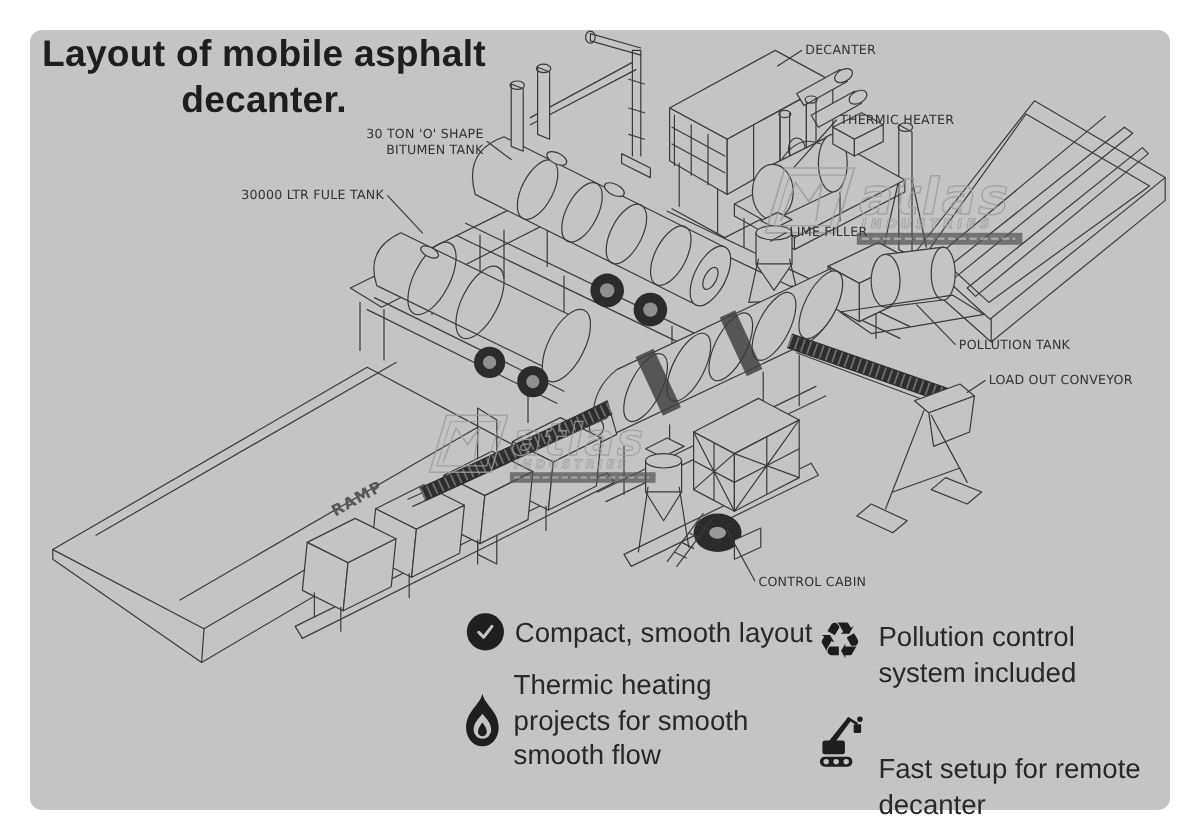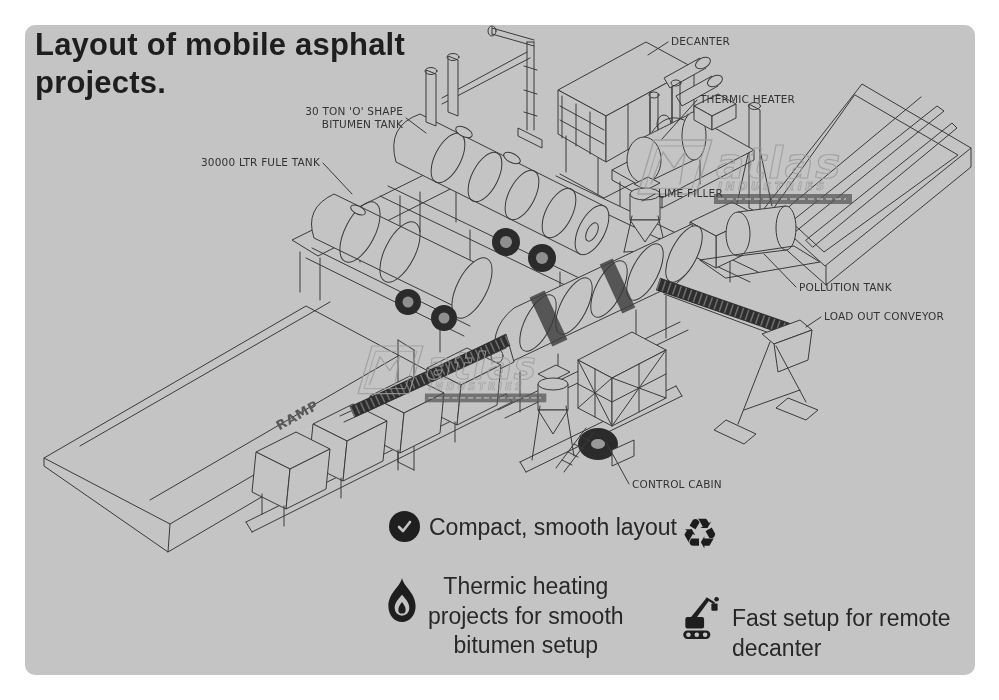--- a/index.html
+++ b/index.html
@@ -6,21 +6,21 @@
   .stage{position:relative;width:999px;height:700px;background:#ffffff;overflow:hidden;
          font-family:"Liberation Sans",sans-serif;}
   svg.art{position:absolute;left:0;top:0;}
   .ln{stroke:#3a3a3a;stroke-width:1;fill:none;stroke-linejoin:round;stroke-linecap:round;}
   .fl{stroke:#3a3a3a;stroke-width:1;fill:#c4c4c4;stroke-linejoin:round;}
   .dk{fill:#2b2b2b;stroke:none;}
   .cadlbl{font-family:"DejaVu Sans",sans-serif;font-size:10.5px;fill:#333;letter-spacing:.2px;}
   .wmtxt{font-family:"DejaVu Sans",sans-serif;font-style:italic;font-weight:bold;
          fill:none;stroke:#9d9d9d;stroke-width:1.2;}
   .title{position:absolute;left:35px;top:26px;font-size:31px;line-height:38px;
-         font-weight:600;color:#1e1e1e;letter-spacing:.2px;}
+         font-weight:600;color:#1e1e1e;letter-spacing:.2px;text-align:center;}
   .feat-text{position:absolute;font-size:23px;line-height:29.5px;color:#282828;}
   .icon-circle{position:absolute;width:31px;height:31px;border-radius:50%;background:#1f1f1f;
                display:flex;align-items:center;justify-content:center;}
   .icon-abs{position:absolute;}
   .recycle{font-family:"DejaVu Sans",sans-serif;font-size:42px;line-height:44px;color:#1c1c1c;}
 </style>
 </head>
 <body>
 
 <div class="stage">
@@ -275,60 +275,64 @@
     </g>
     <g>
       <path class="ln" stroke-width="0.9" d="M629,484 L606,442"></path>
       <text class="cadlbl" x="632" y="488">CONTROL CABIN</text>
     </g>
   </g>
 </svg>
 
   <div class="title">
     <div>Layout of mobile asphalt</div>
-    <div>projects.</div>
+    <div>decanter.</div>
   </div>
 
   <div class="icon-circle" style="left:389px;top:511px;">
     <svg width="19" height="19" viewBox="0 0 19 19">
         <polyline points="4,10 8,14 15,5" fill="none" stroke="#c4c4c4" stroke-width="2.6" stroke-linecap="round" stroke-linejoin="round"></polyline>
       </svg>
   </div>
   <div class="feat-text" style="left:429px;top:513px;">
     <div>Compact, smooth layout</div>
   </div>
 
   <div class="icon-abs" style="left:383px;top:577px;">
     <svg width="38" height="46" viewBox="0 0 36 44">
       <path d="M18,1 C16,10 5,15 5,28 C5,36.8 10.8,43 18,43 C25.2,43 31,36.8 31,28 C31,15 20,10 18,1 Z" fill="#1e1e1e"></path>
       <path d="M18,17 C14,22 11,24.5 11,30 a7,7 0 0 0 14,0 C25,24.5 22,22 18,17 Z" fill="#c4c4c4"></path>
       <path d="M18,24 C16,27 14.5,28.5 14.5,31.5 a3.5,3.5 0 0 0 7,0 C21.5,28.5 20,27 18,24 Z" fill="#1e1e1e"></path>
     </svg>
   </div>
-  <div class="feat-text" style="left:428px;top:572px;text-align:center;">
+  <div class="feat-text" style="left:428px;top:556px;">
     <div>Thermic heating</div>
     <div>projects for smooth</div>
-    <div>bitumen setup</div>
+    <div>smooth flow</div>
   </div>
 
   <div class="icon-abs recycle" style="left:681px;top:512px;">
     <span>♻</span>
+  </div>
+  <div class="feat-text" style="left:732px;top:516px;">
+    <div>Pollution control</div>
+    <div>system included</div>
   </div>
 
   <div class="icon-abs" style="left:681px;top:592px;">
     <svg width="42" height="50" viewBox="0 0 40 48">
       <circle cx="34" cy="7" r="2.2" fill="#1e1e1e"></circle>
       <rect x="29" y="11" width="6" height="7" rx="1" fill="#1e1e1e"></rect>
       <path d="M8,26 L24,6 L27,8 L13,27 Z" fill="#1e1e1e"></path>
       <path d="M24,6 L32,11" stroke="#1e1e1e" stroke-width="2" fill="none"></path>
       <rect x="4" y="24" width="18" height="11" rx="2" fill="#1e1e1e"></rect>
       <rect x="2" y="37" width="26" height="8" rx="4" fill="#1e1e1e"></rect>
       <circle cx="7" cy="41" r="2.2" fill="#c4c4c4"></circle>
       <circle cx="15" cy="41" r="2.2" fill="#c4c4c4"></circle>
       <circle cx="23" cy="41" r="2.2" fill="#c4c4c4"></circle>
     </svg>
   </div>
-  <div class="feat-text" style="left:732px;top:604px;">
+  <div class="feat-text" style="left:732px;top:626px;">
     <div>Fast setup for remote</div>
     <div>decanter</div>
   </div>
 
 </div>
 
 </body></html>

